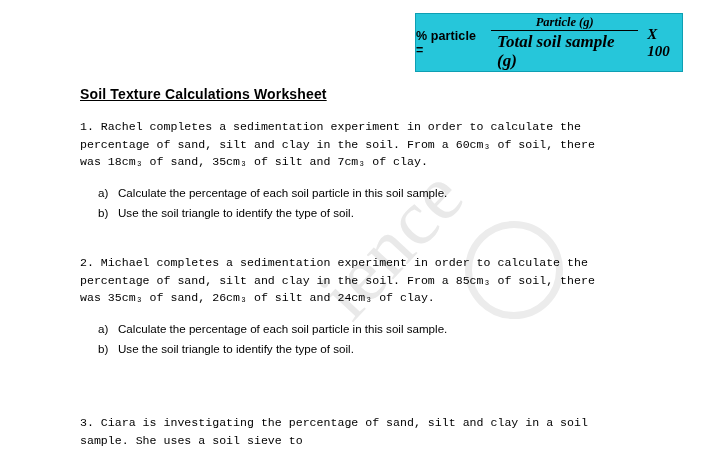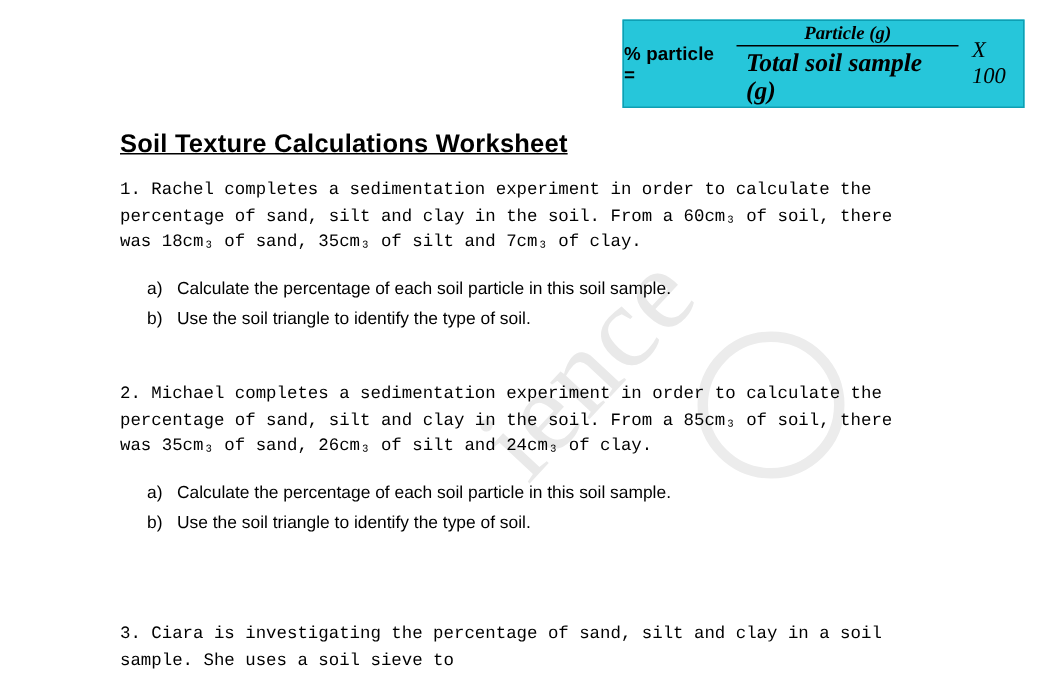--- a/index.html
+++ b/index.html
@@ -99,32 +99,32 @@
     background: #000;
   }
   .fraction .den {
     font-size: 17px;
     font-style: italic;
     font-weight: bold;
     padding: 1px 6px 0 6px;
   }
   .formula-rhs {
     font-size: 15px;
-    font-weight: normal;
+    font-weight: bold;
     font-family: "Liberation Serif", serif;
     font-style: italic;
     margin-left: 2px;
   }
 
   
   .doc-title {
     position: absolute;
     left: 80px;
     top: 86px;
-    font-size: 17px;
+    font-size: 14px;
     font-weight: bold;
     text-decoration: underline;
     letter-spacing: .15px;
   }
 
   
   .question {
     position: absolute;
     left: 80px;
     width: 540px;

